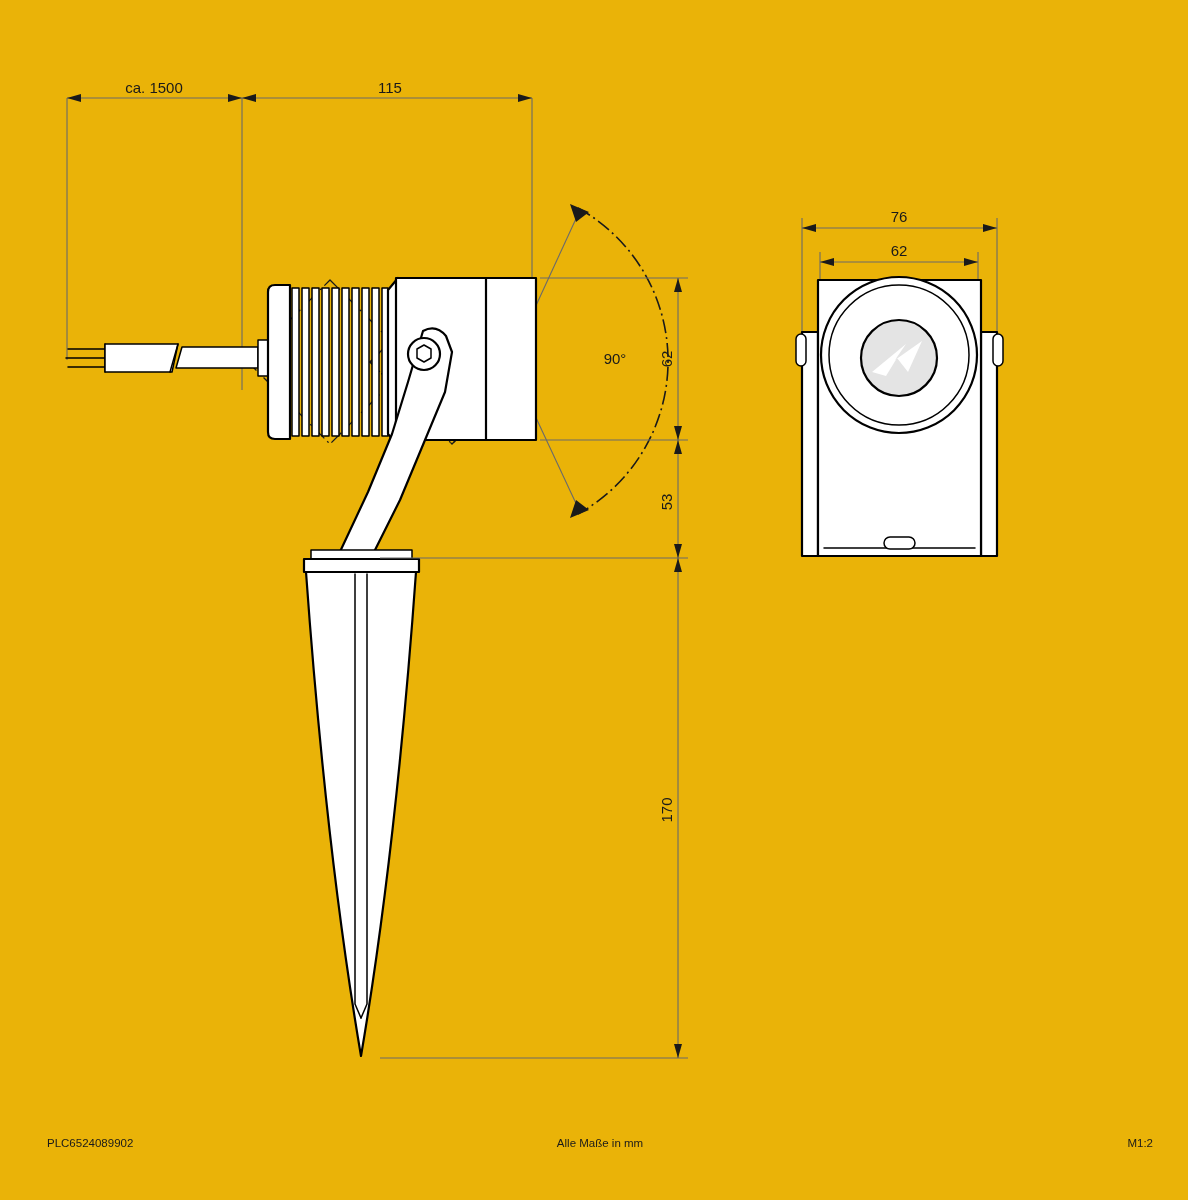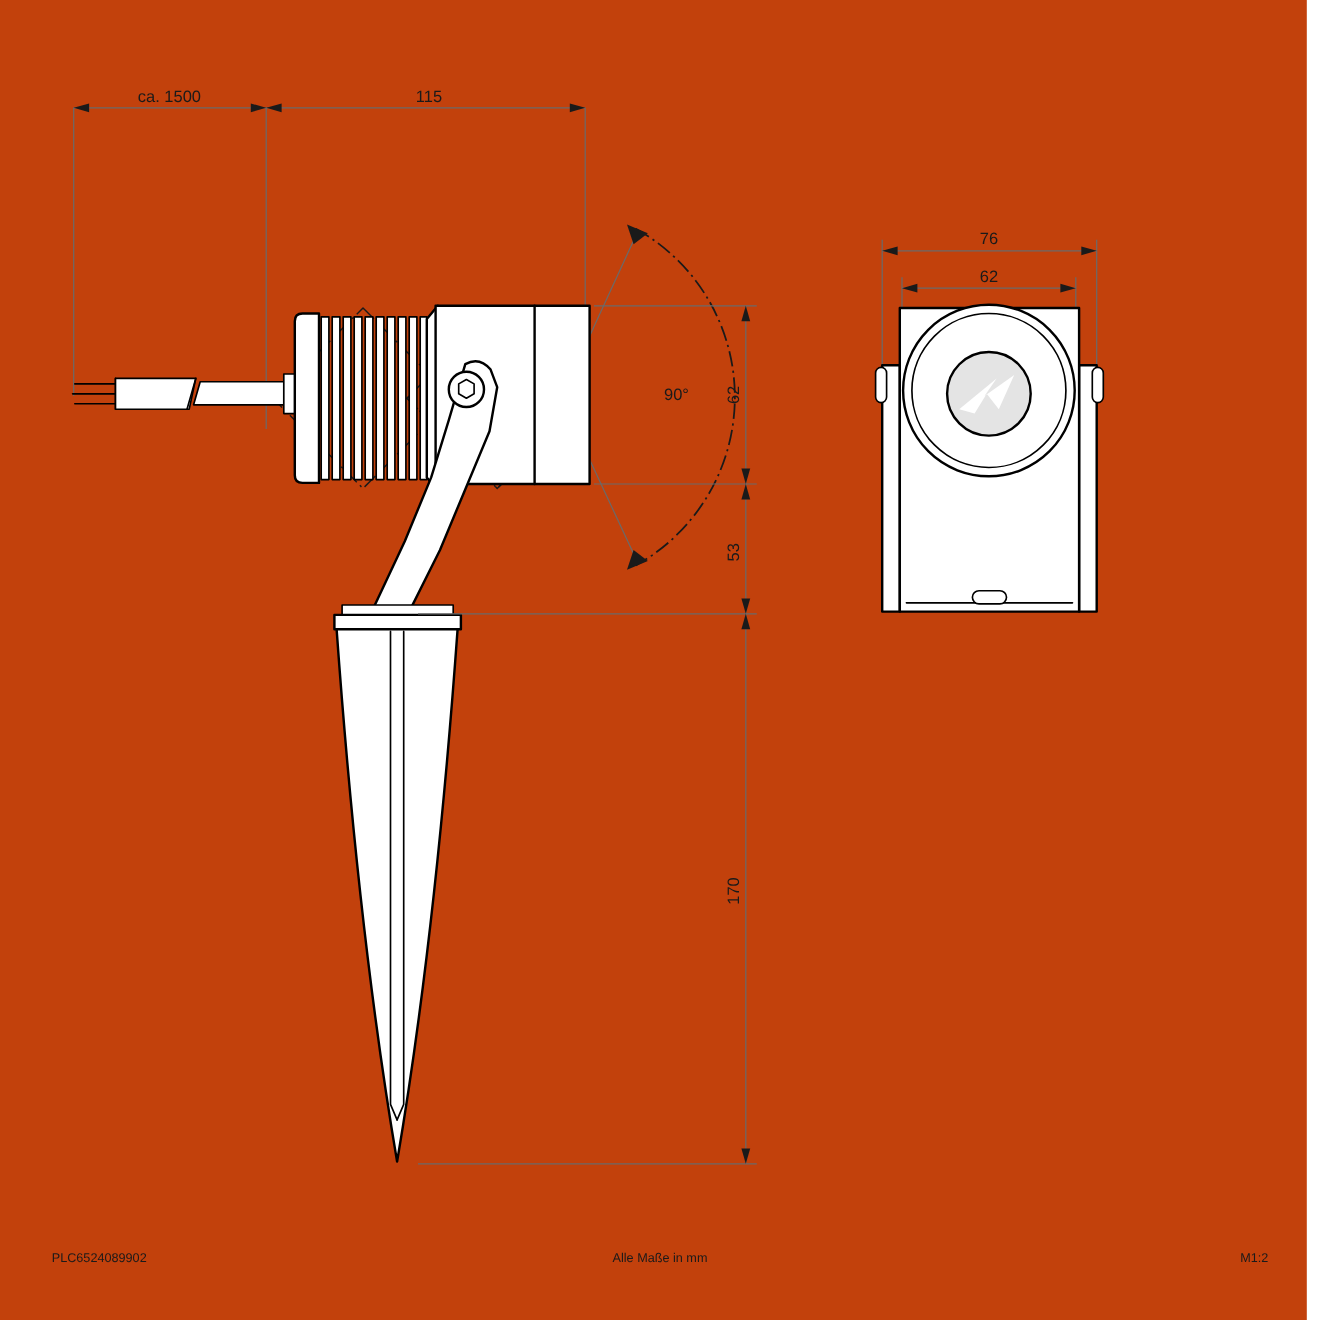--- a/index.html
+++ b/index.html
@@ -8,21 +8,21 @@
     padding: 0;
     background: #ffffff;
   }
   body {
     font-family: "Liberation Sans", sans-serif;
   }
   #sheet {
     position: relative;
     width: 1188px;
     height: 1200px;
-    background: #c2410c;
+    background: #eab308;
     overflow: hidden;
   }
   #drawing {
     position: absolute;
     top: 0;
     left: 0;
   }
   .dim-text {
     font-family: "Liberation Sans", sans-serif;
     font-size: 15px;

